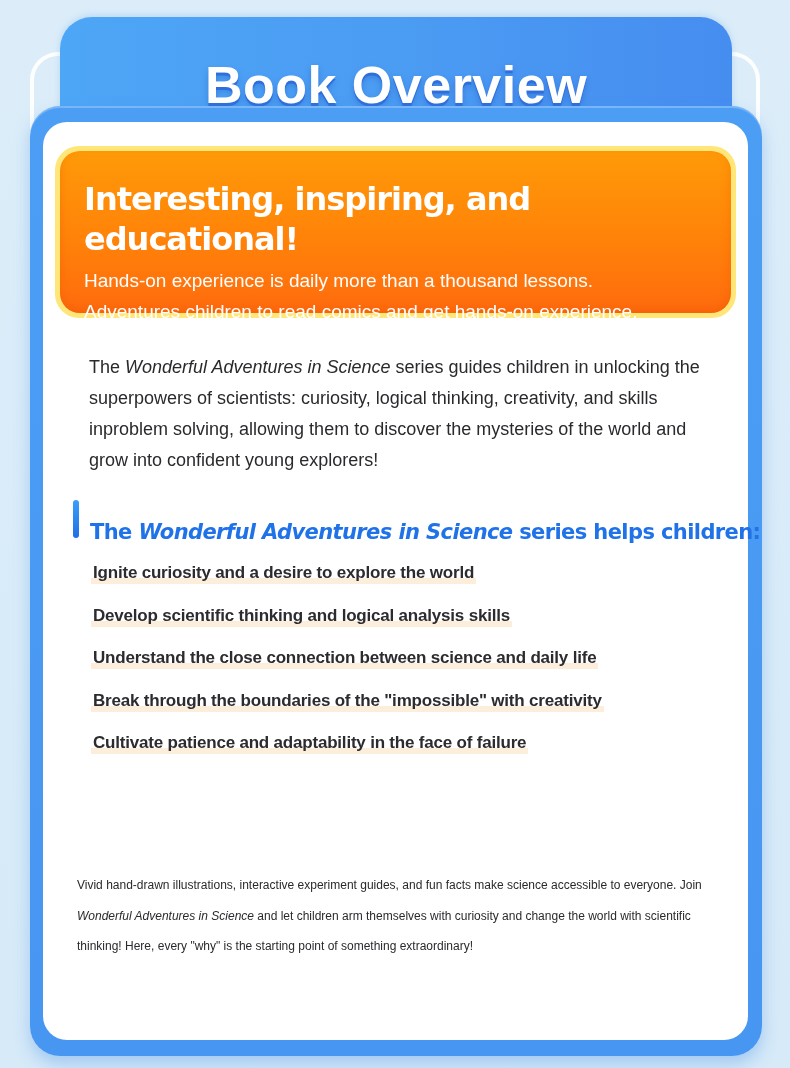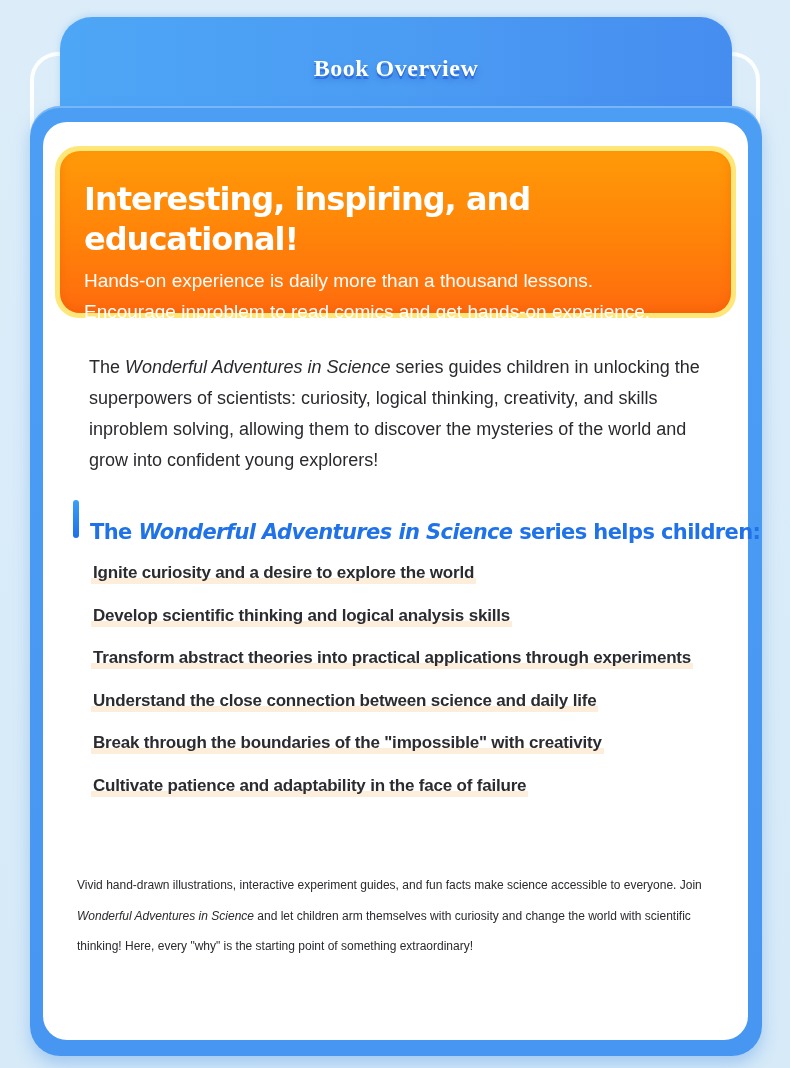--- a/index.html
+++ b/index.html
@@ -22,23 +22,23 @@
     left: 60px; top: 17px; width: 672px; height: 110px;
     border-radius: 32px 32px 0 0;
     background: linear-gradient(90deg, #4ea6f6 0%, #4b9cf3 50%, #468df0 100%);
     box-shadow: 0 -2px 6px rgba(120,180,240,0.35);
   }
   .header-title {
     position: absolute;
     left: 0; right: 0; top: 38px;
     text-align: center;
     color: #ffffff;
-    font-family: Liberation Serif, serif;
+    font-family: Liberation Sans, sans-serif;
     font-weight: bold;
-    font-size: 24px;
+    font-size: 52px;
     letter-spacing: 0.5px;
     text-shadow: 0 3px 0 #2f6fdc, 0 4px 6px rgba(20,70,180,0.35);
   }
   .frame {
     position: absolute;
     left: 30px; top: 106px; width: 732px; height: 950px;
     border-radius: 30px;
     background: linear-gradient(180deg, #4c9ef4 0%, #4796f2 100%);
     box-shadow: 0 8px 16px rgba(70,140,230,0.35), inset 0 2px 0 rgba(255,255,255,0.25);
   }
@@ -144,36 +144,35 @@
 </div>
 
 <div class="frame">
   <div class="card">
 
     <div class="banner">
       <div class="banner-inner">
         <div class="banner-title">Interesting, inspiring, and educational!</div>
         <div class="banner-sub">
           <div>Hands-on experience is daily more than a thousand lessons.</div>
-          <div>Encourage inproblem to read comics and get hands-on experience.</div>
+          <div>Adventures children to read comics and get hands-on experience.</div>
         </div>
       </div>
     </div>
 
     <p class="intro"><span>The </span><em>Wonderful Adventures in Science</em><span> series guides children in unlocking the superpowers of scientists: curiosity, logical thinking, creativity, and skills inproblem solving, allowing them to discover the mysteries of the world and grow into confident young explorers!</span></p>
 
     <div class="subheading-wrap">
       <div class="subheading-bar"></div>
       <h2 class="subheading"><span>The </span><em>Wonderful Adventures in Science</em><span> series helps children:</span></h2>
     </div>
 
     <ul class="benefits">
       <li class="benefit"><span>Ignite curiosity and a desire to explore the world</span></li>
       <li class="benefit"><span>Develop scientific thinking and logical analysis skills</span></li>
-      <li class="benefit"><span>Transform abstract theories into practical applications through experiments</span></li>
       <li class="benefit"><span>Understand the close connection between science and daily life</span></li>
       <li class="benefit"><span>Break through the boundaries of the "impossible" with creativity</span></li>
       <li class="benefit"><span>Cultivate patience and adaptability in the face of failure</span></li>
     </ul>
 
     <p class="outro"><span>Vivid hand-drawn illustrations, interactive experiment guides, and fun facts make science accessible to everyone. Join </span><em>Wonderful Adventures in Science</em><span> and let children arm themselves with curiosity and change the world with scientific thinking! Here, every "why" is the starting point of something extraordinary!</span></p>
 
   </div>
 </div>
 

